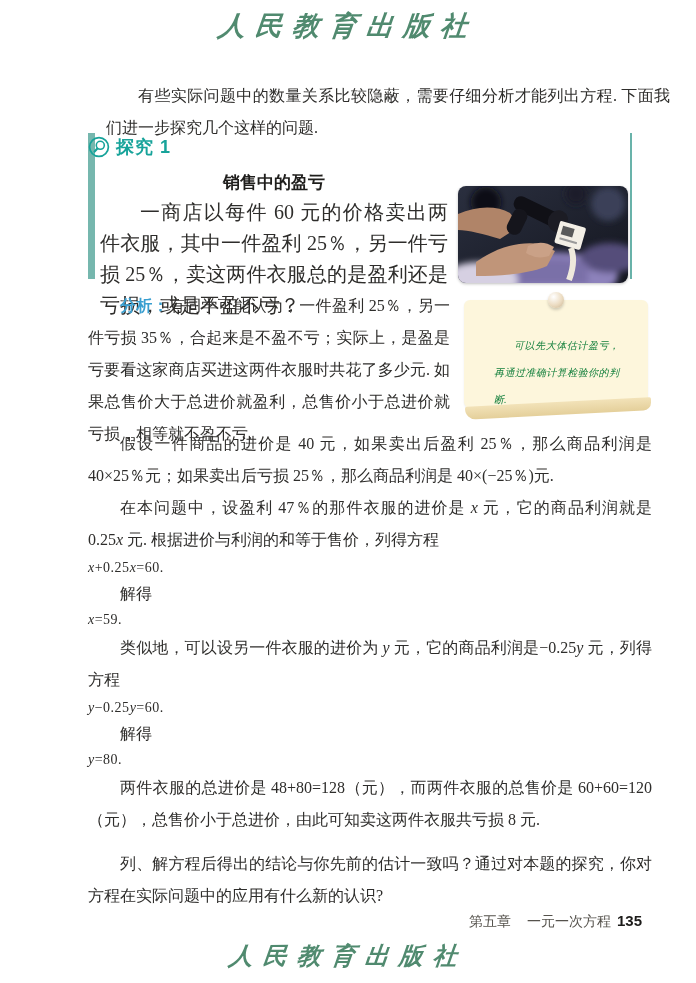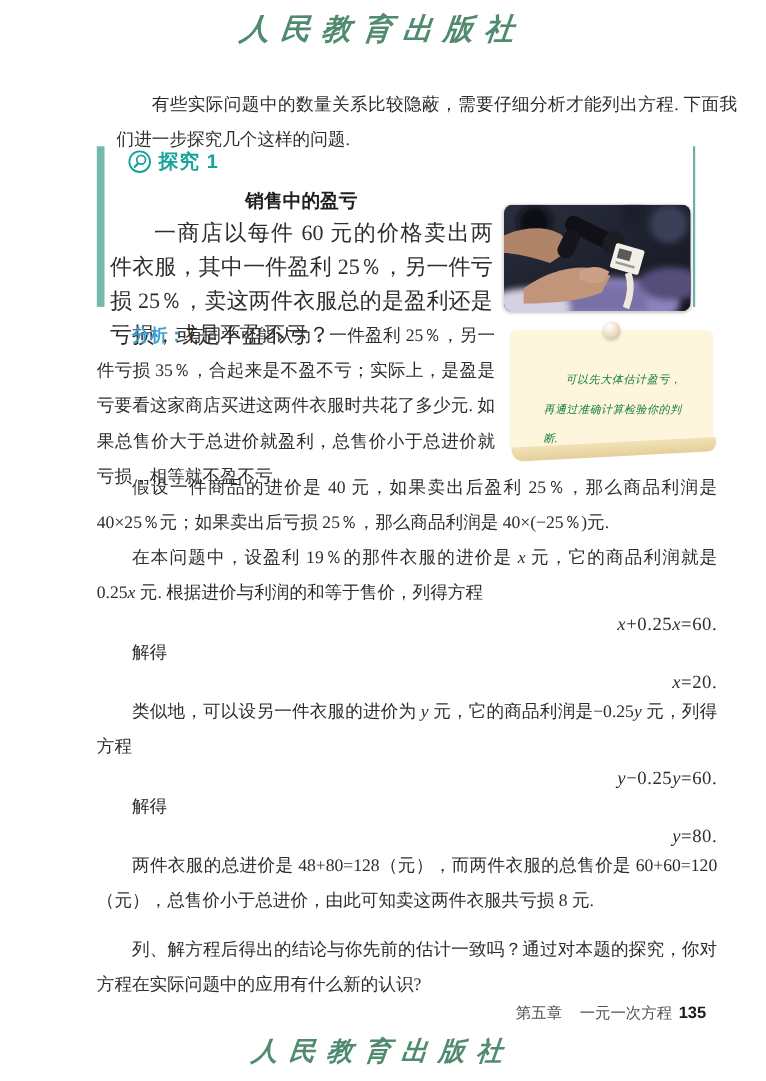--- a/index.html
+++ b/index.html
@@ -20,21 +20,21 @@
   .logo-bottom{top:940px;font-size:24px;}
   
   .intro{
     position:absolute;top:62px;left:88px;width:564px;
     font-size:16px;line-height:32px;text-align:justify;text-indent:2em;margin:18px;
   }
   
   .explore{position:absolute;top:133px;left:88px;width:544px;height:150px;}
   .accent-bar{position:absolute;left:0;top:0;width:7px;height:146px;background:#76b7ae;}
   .right-rule{position:absolute;left:542px;top:0;width:2px;height:146px;background:#69b3aa;}
-  .explore-head{position:absolute;left:28px;top:2px;display:flex;align-items:center;gap:6px;justify-content:space-between;}
+  .explore-head{position:absolute;left:0;top:2px;display:flex;align-items:center;gap:6px;justify-content:space-between;}
   .explore-label{
     color:#17a39a;font-weight:bold;font-size:18px;
     font-family:"Liberation Sans","DejaVu Sans",sans-serif;letter-spacing:1px;
   }
   .problem-title{
     position:absolute;left:12px;top:38px;width:348px;text-align:center;
     font-weight:bold;font-size:17px;color:#1f1e1c;
   }
   .problem-text{
     position:absolute;left:12px;top:64px;width:348px;margin:0;
@@ -67,21 +67,21 @@
   }
   .note-text{
     margin:16px;padding:16px 13px 8px 14px;text-indent:2em;
     font-size:10px;line-height:27px;color:#15803d;font-style:italic;
     text-align:justify;
   }
   
   .main{position:absolute;top:428px;left:88px;width:564px;}
   .body-para{margin:0;font-size:16px;line-height:32px;text-align:justify;text-indent:2em;}
   .equation{
-    margin:0;font-size:17px;line-height:24px;text-align:right;letter-spacing:.5px;
+    margin:0;font-size:14px;line-height:24px;text-align:left;letter-spacing:.5px;
     font-family:"Liberation Serif","DejaVu Serif",serif;
   }
   .solve{margin:0;font-size:16px;line-height:28px;text-indent:2em;}
   .mi{font-style:italic;font-family:"Liberation Serif",serif;}
   .question{margin-top:12px;}
   
   .footer{
     position:absolute;top:912px;right:54px;font-size:14px;color:#55524c;
     display:flex;align-items:baseline;gap:6px;
   }
@@ -159,24 +159,24 @@
 
   <p class="analysis"><span class="analysis-label">分析：</span><span>有同学可能认为，一件盈利 25％，另一件亏损 35％，合起来是不盈不亏；实际上，是盈是亏要看这家商店买进这两件衣服时共花了多少元. 如果总售价大于总进价就盈利，总售价小于总进价就亏损，相等就不盈不亏.</span></p>
 
   <div class="note">
     <div class="note-pin"></div>
     <p class="note-text">可以先大体估计盈亏，再通过准确计算检验你的判断.</p>
   </div>
 
   <div class="main">
     <p class="body-para">假设一件商品的进价是 40 元，如果卖出后盈利 25％，那么商品利润是 40×25％元；如果卖出后亏损 25％，那么商品利润是 40×(−25％)元.</p>
-    <p class="body-para"><span>在本问题中，设盈利 19％的那件衣服的进价是 </span><span class="mi">x</span><span> 元，它的商品利润就是 0.25</span><span class="mi">x</span><span> 元. 根据进价与利润的和等于售价，列得方程</span></p>
+    <p class="body-para"><span>在本问题中，设盈利 47％的那件衣服的进价是 </span><span class="mi">x</span><span> 元，它的商品利润就是 0.25</span><span class="mi">x</span><span> 元. 根据进价与利润的和等于售价，列得方程</span></p>
     <p class="equation"><span class="mi">x</span><span>+0.25</span><span class="mi">x</span><span>=60.</span></p>
     <p class="solve">解得</p>
-    <p class="equation"><span class="mi">x</span><span>=20.</span></p>
+    <p class="equation"><span class="mi">x</span><span>=59.</span></p>
     <p class="body-para"><span>类似地，可以设另一件衣服的进价为 </span><span class="mi">y</span><span> 元，它的商品利润是−0.25</span><span class="mi">y</span><span> 元，列得方程</span></p>
     <p class="equation"><span class="mi">y</span><span>−0.25</span><span class="mi">y</span><span>=60.</span></p>
     <p class="solve">解得</p>
     <p class="equation"><span class="mi">y</span><span>=80.</span></p>
     <p class="body-para">两件衣服的总进价是 48+80=128（元），而两件衣服的总售价是 60+60=120（元），总售价小于总进价，由此可知卖这两件衣服共亏损 8 元.</p>
     <p class="body-para question">列、解方程后得出的结论与你先前的估计一致吗？通过对本题的探究，你对方程在实际问题中的应用有什么新的认识?</p>
   </div>
 
   <div class="footer">
     <span class="chapter">第五章</span>

